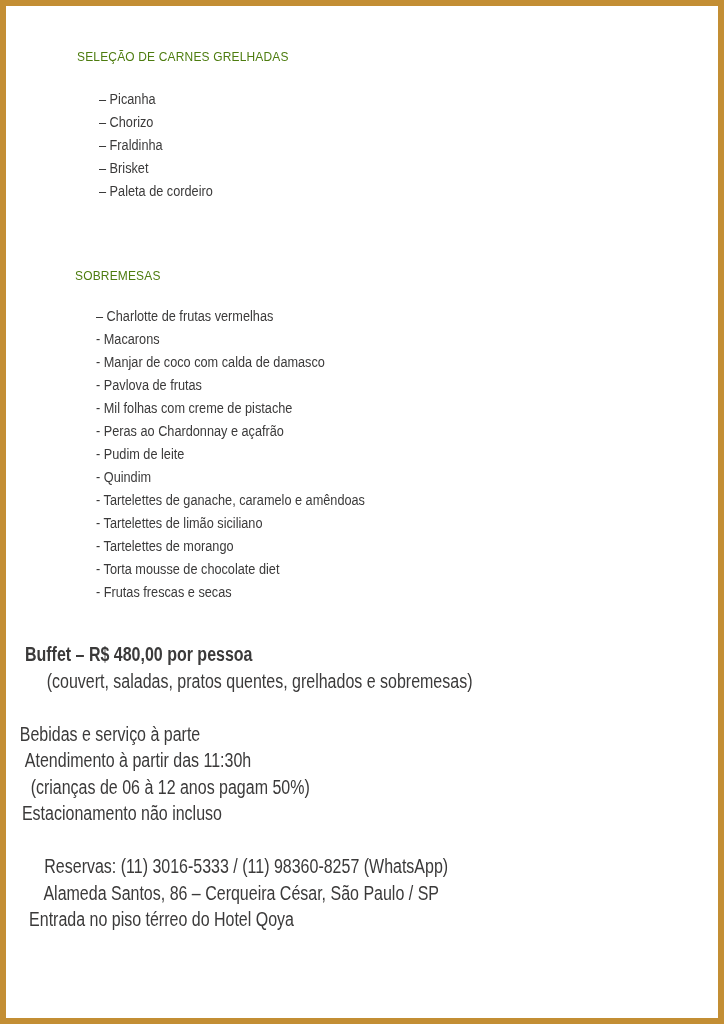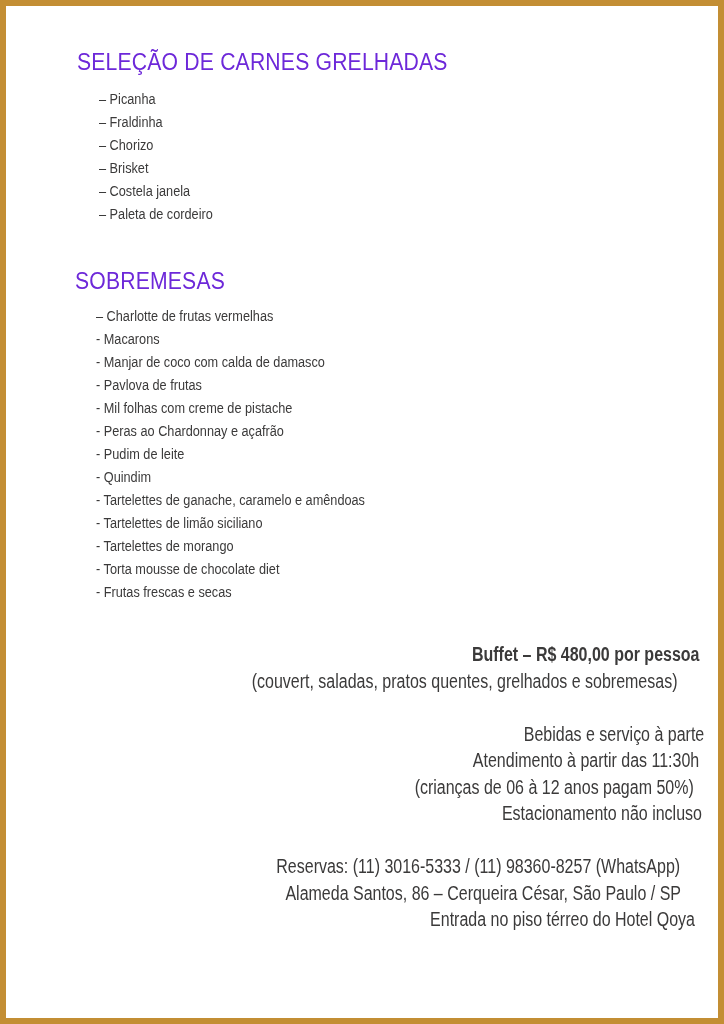--- a/index.html
+++ b/index.html
@@ -23,45 +23,45 @@
       border: 6px solid #c38e34;
       background: #ffffff;
     }
     .condensed {
       display: inline-block;
       transform-origin: left top;
       white-space: nowrap;
     }
     .heading {
       position: absolute;
-      font-size: 23px;
+      font-size: 13px;
       letter-spacing: 0.2px;
       font-weight: normal;
-      color: #6d28d9;
+      color: #4d7c0f;
     }
     .heading .condensed { transform: scaleX(0.92); }
     .list {
       position: absolute;
       margin: 0;
       padding: 0;
       list-style: none;
     }
     .list li {
       font-size: 15.5px;
       height: 23px;
       line-height: 23px;
       white-space: nowrap;
       margin-left: 21px;
     }
     .list li .condensed { transform: scaleX(0.82); }
     .center-block {
       position: absolute;
       left: 0;
       width: 724px;
-      text-align: right;
+      text-align: left;
     }
     .center-line {
       font-size: 19.5px;
       height: 26.5px;
       line-height: 26.5px;
       white-space: nowrap;
     }
     .center-line .condensed {
       transform-origin: center top;
       transform: scaleX(0.82);
@@ -72,24 +72,23 @@
 </head>
 <body>
 
 <div class="frame"></div>
 
 <div class="heading" style="left:77px; top:49px;">
   <span class="condensed">SELEÇÃO DE CARNES GRELHADAS</span>
 </div>
 <ul class="list" style="left:78px; top:87px;">
   <li><span class="condensed">– Picanha</span></li>
+  <li><span class="condensed">– Chorizo</span></li>
   <li><span class="condensed">– Fraldinha</span></li>
-  <li><span class="condensed">– Chorizo</span></li>
   <li><span class="condensed">– Brisket</span></li>
-  <li><span class="condensed">– Costela janela</span></li>
   <li><span class="condensed">– Paleta de cordeiro</span></li>
 </ul>
 
 <div class="heading" style="left:75px; top:268px;">
   <span class="condensed">SOBREMESAS</span>
 </div>
 <ul class="list" style="left:75px; top:304px;text-decoration:underline;">
   <li><span class="condensed">– Charlotte de frutas vermelhas</span></li>
   <li><span class="condensed">- Macarons</span></li>
   <li><span class="condensed">- Manjar de coco com calda de damasco</span></li>

